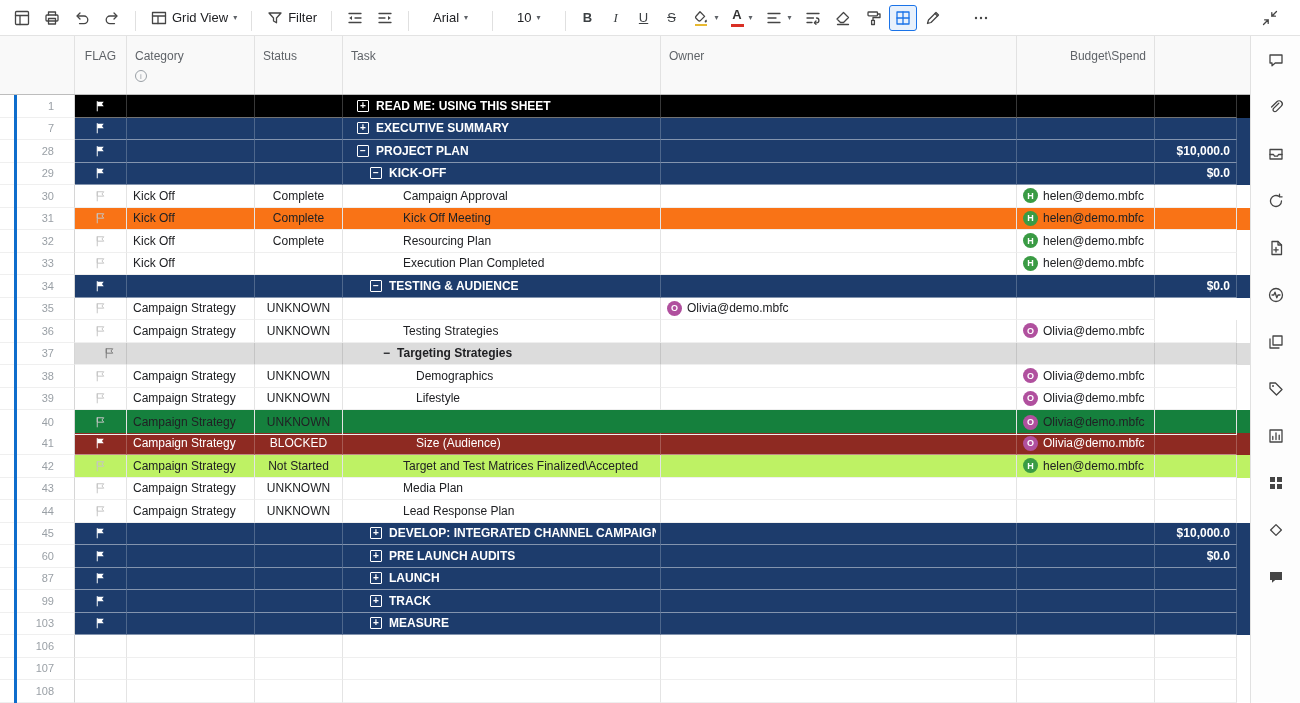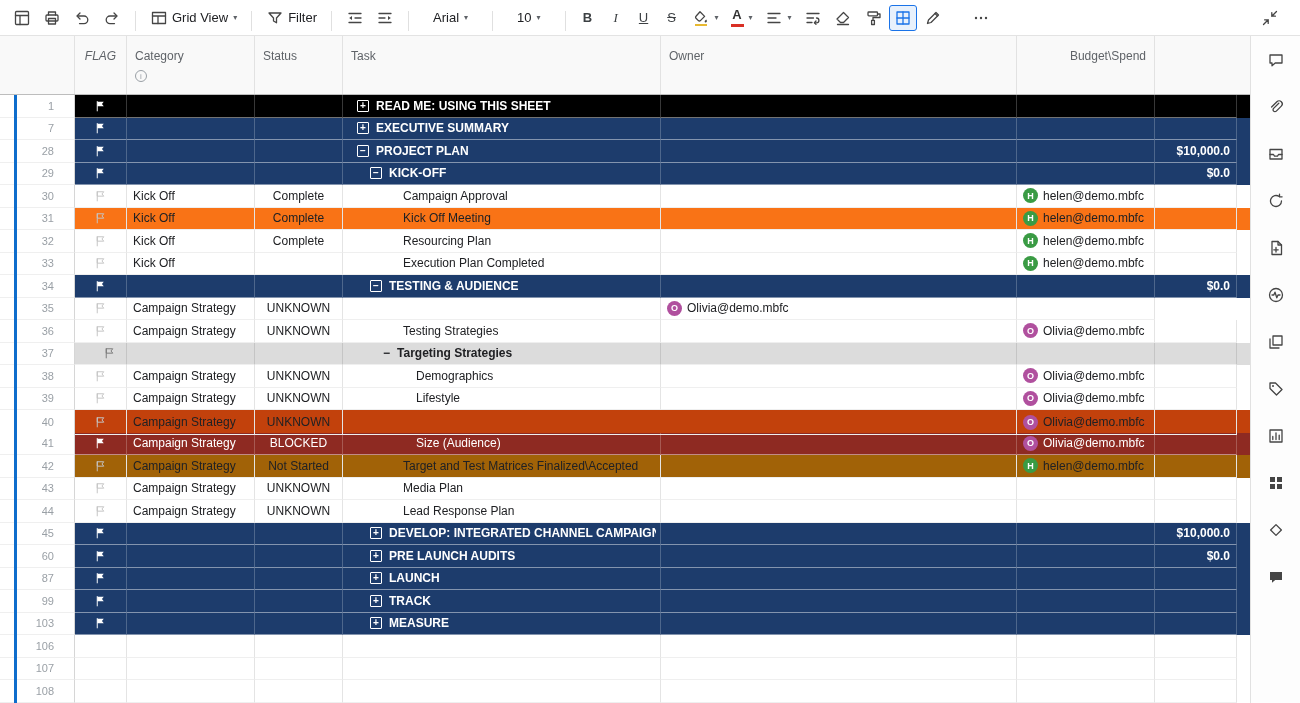--- a/index.html
+++ b/index.html
@@ -35,21 +35,21 @@
   .gridwrap { position:relative; width:1250px; overflow:hidden; }
   .sidebar { width:50px; border-left:1px solid #e1e1e1; display:flex; flex-direction:column;
     align-items:center; padding-top:13px; gap:25px; background:#fdfdfd; }
   .sbtn { width:22px; height:22px; display:flex; align-items:center; justify-content:center; cursor:pointer; }
 
   
   .gridheader { height:59px; background:#f9f9f9; border-bottom:1px solid #bdbdbd;
     display:grid; grid-template-columns:75px 52px 128px 88px 318px 356px 138px 82px; }
   .hcell { border-right:1px solid #e2e2e2; padding:13px 8px 0 8px; font-size:12px;
     color:#5f6368; display:flex; flex-direction:column; }
-  .hcell.center { align-items:center;font-style:italic; }
+  .hcell.center { align-items:center; }
   .hcell.right { align-items:flex-end; }
   .info { width:12px; height:12px; border:1px solid #9aa0a6; border-radius:50%;
     font-size:8px; color:#9aa0a6; display:inline-flex; align-items:center;
     justify-content:center; margin-top:7px; }
 
   
   .gridbody { position:relative; }
   .row { display:grid; grid-template-columns:75px 52px 128px 88px 318px 356px 138px 82px;
     height:22.5px; font-size:12px; color:#202124; }
   .cell { border-right:1px solid #e4e4e4; border-bottom:1px solid #efefef;
@@ -513,21 +513,21 @@
             <div class="cell c-task" style="padding-left: 73px;">
               <span class="tasktext">Lifestyle</span>
             </div>
             <div class="cell c-desc"></div>
             <div class="cell c-owner">
               <span class="av" style="background:#b0509e">O</span>
               <span>Olivia@demo.mbfc</span>
             </div>
             <div class="cell c-budget"></div>
           </div>
-          <div class="row" style="background: #c2410c;">
+          <div class="row" style="background: #15803d;">
             <div class="cell c-num">40</div>
             <div class="cell c-flag">
               <svg class="flagsvg" viewBox="0 0 16 16" style="stroke:#c4c4c4;color:#c4c4c4;fill:none;stroke-width:1.2">
                 <path d="M4 2v12.5"></path>
                 <path d="M4 2.8h8l-2.2 2.7L12 8.2H4z"></path>
               </svg>
             </div>
             <div class="cell c-cat">Campaign Strategy</div>
             <div class="cell c-status">UNKNOWN</div>
             <div class="cell c-task" style="padding-left: 73px; margin-top: 24px;">
@@ -553,21 +553,21 @@
             <div class="cell c-task" style="padding-left: 73px;">
               <span class="tasktext">Size (Audience)</span>
             </div>
             <div class="cell c-desc"></div>
             <div class="cell c-owner">
               <span class="av" style="background:#b0509e">O</span>
               <span>Olivia@demo.mbfc</span>
             </div>
             <div class="cell c-budget"></div>
           </div>
-          <div class="row" style="background: #a16207;">
+          <div class="row" style="background: #bef264;">
             <div class="cell c-num">42</div>
             <div class="cell c-flag">
               <svg class="flagsvg" viewBox="0 0 16 16" style="stroke:#c4c4c4;color:#c4c4c4;fill:none;stroke-width:1.2">
                 <path d="M4 2v12.5"></path>
                 <path d="M4 2.8h8l-2.2 2.7L12 8.2H4z"></path>
               </svg>
             </div>
             <div class="cell c-cat">Campaign Strategy</div>
             <div class="cell c-status">Not Started</div>
             <div class="cell c-task" style="padding-left: 60px;">

